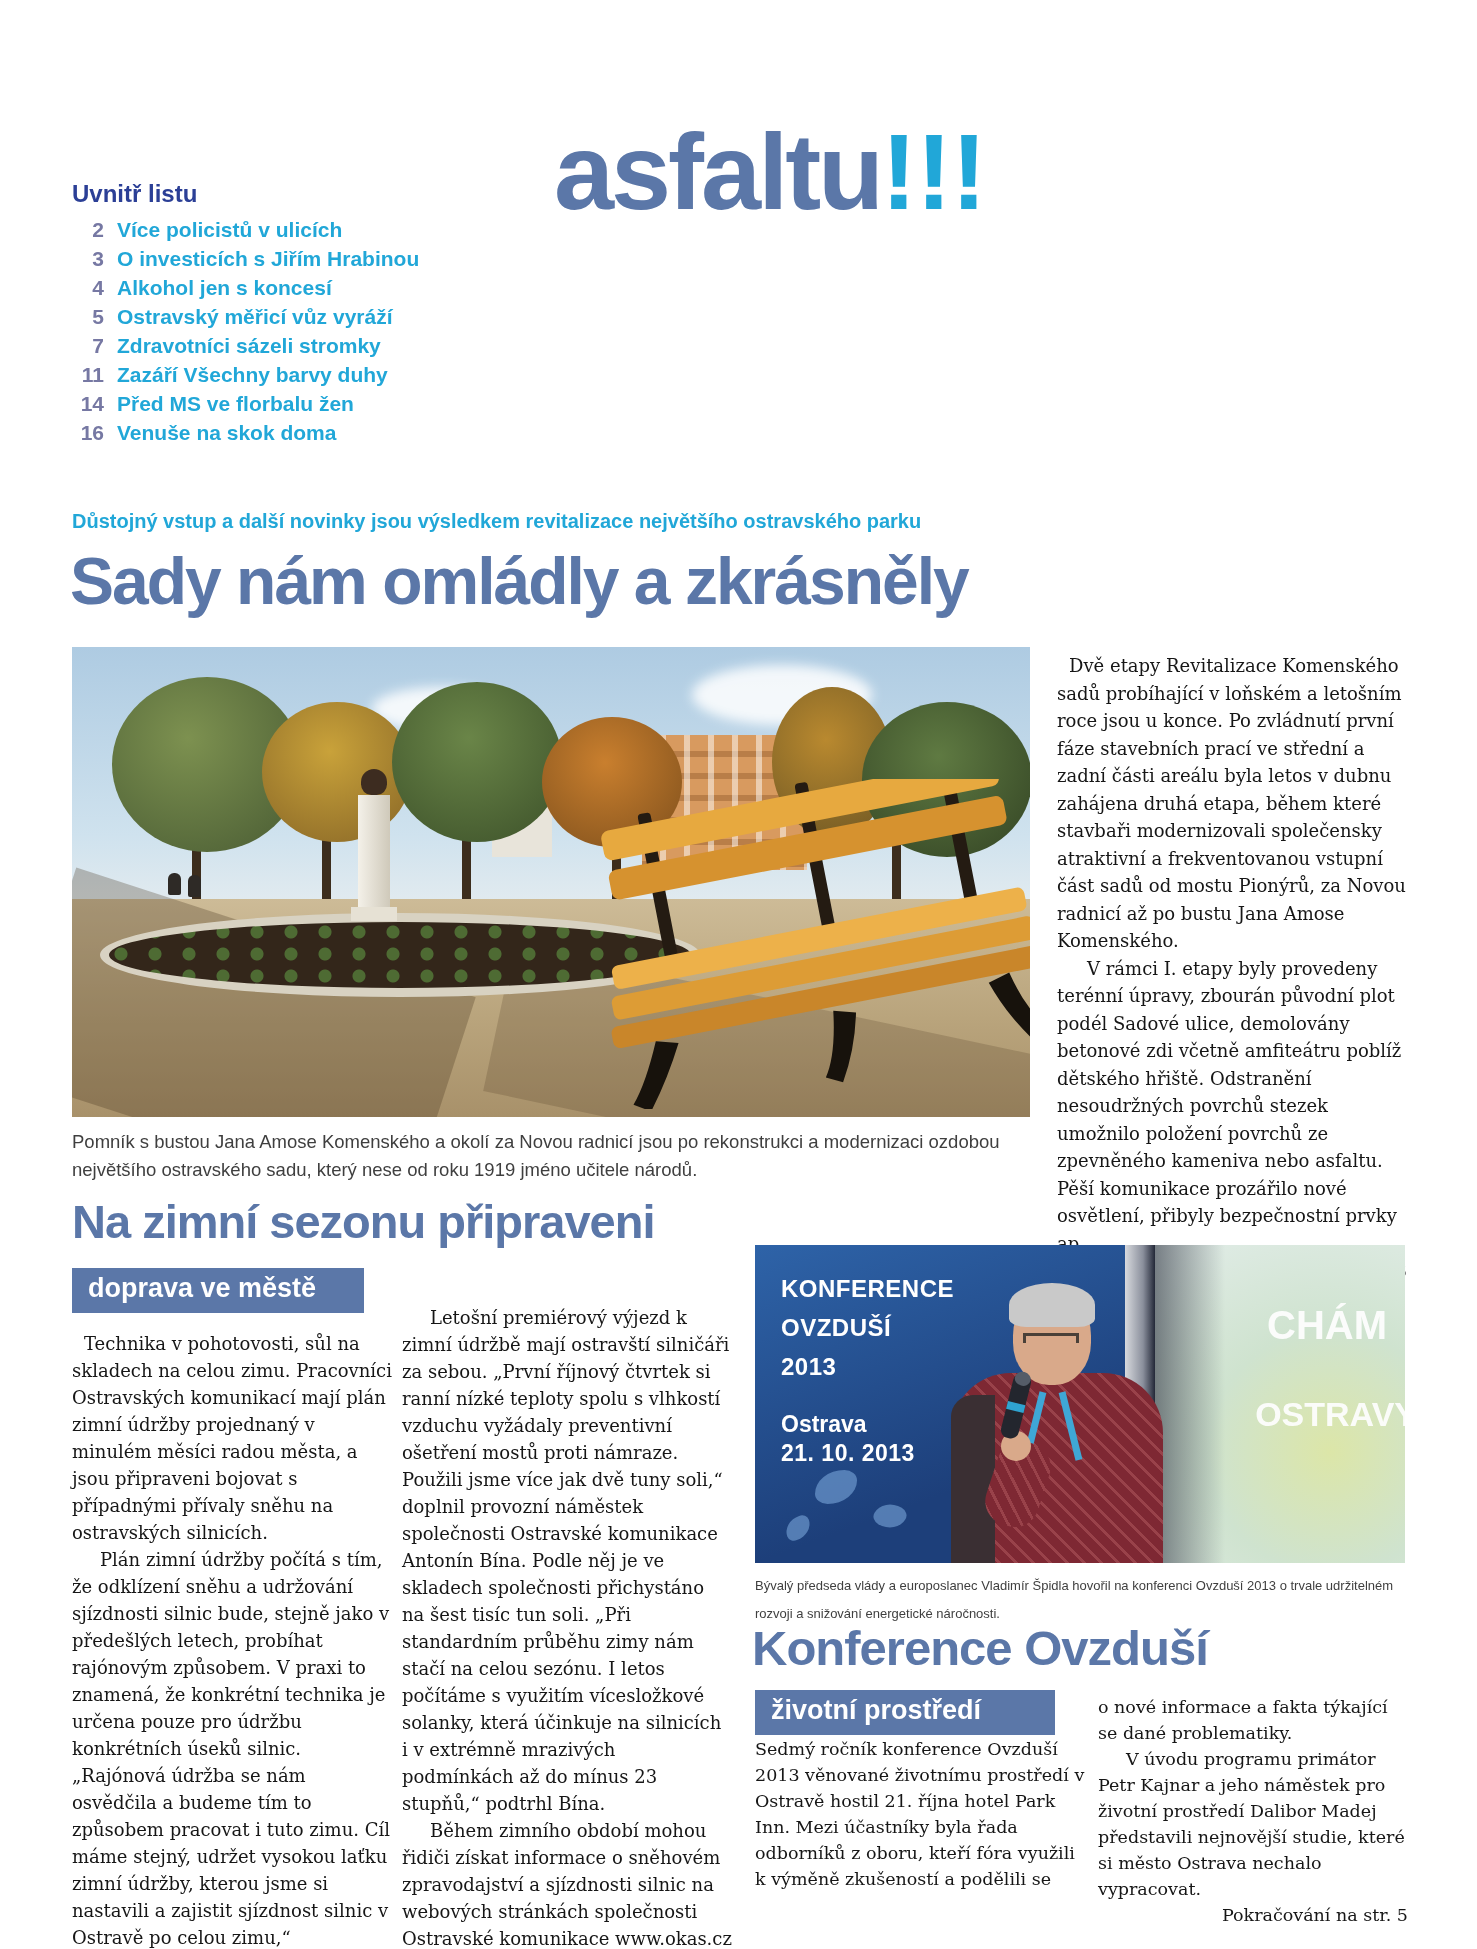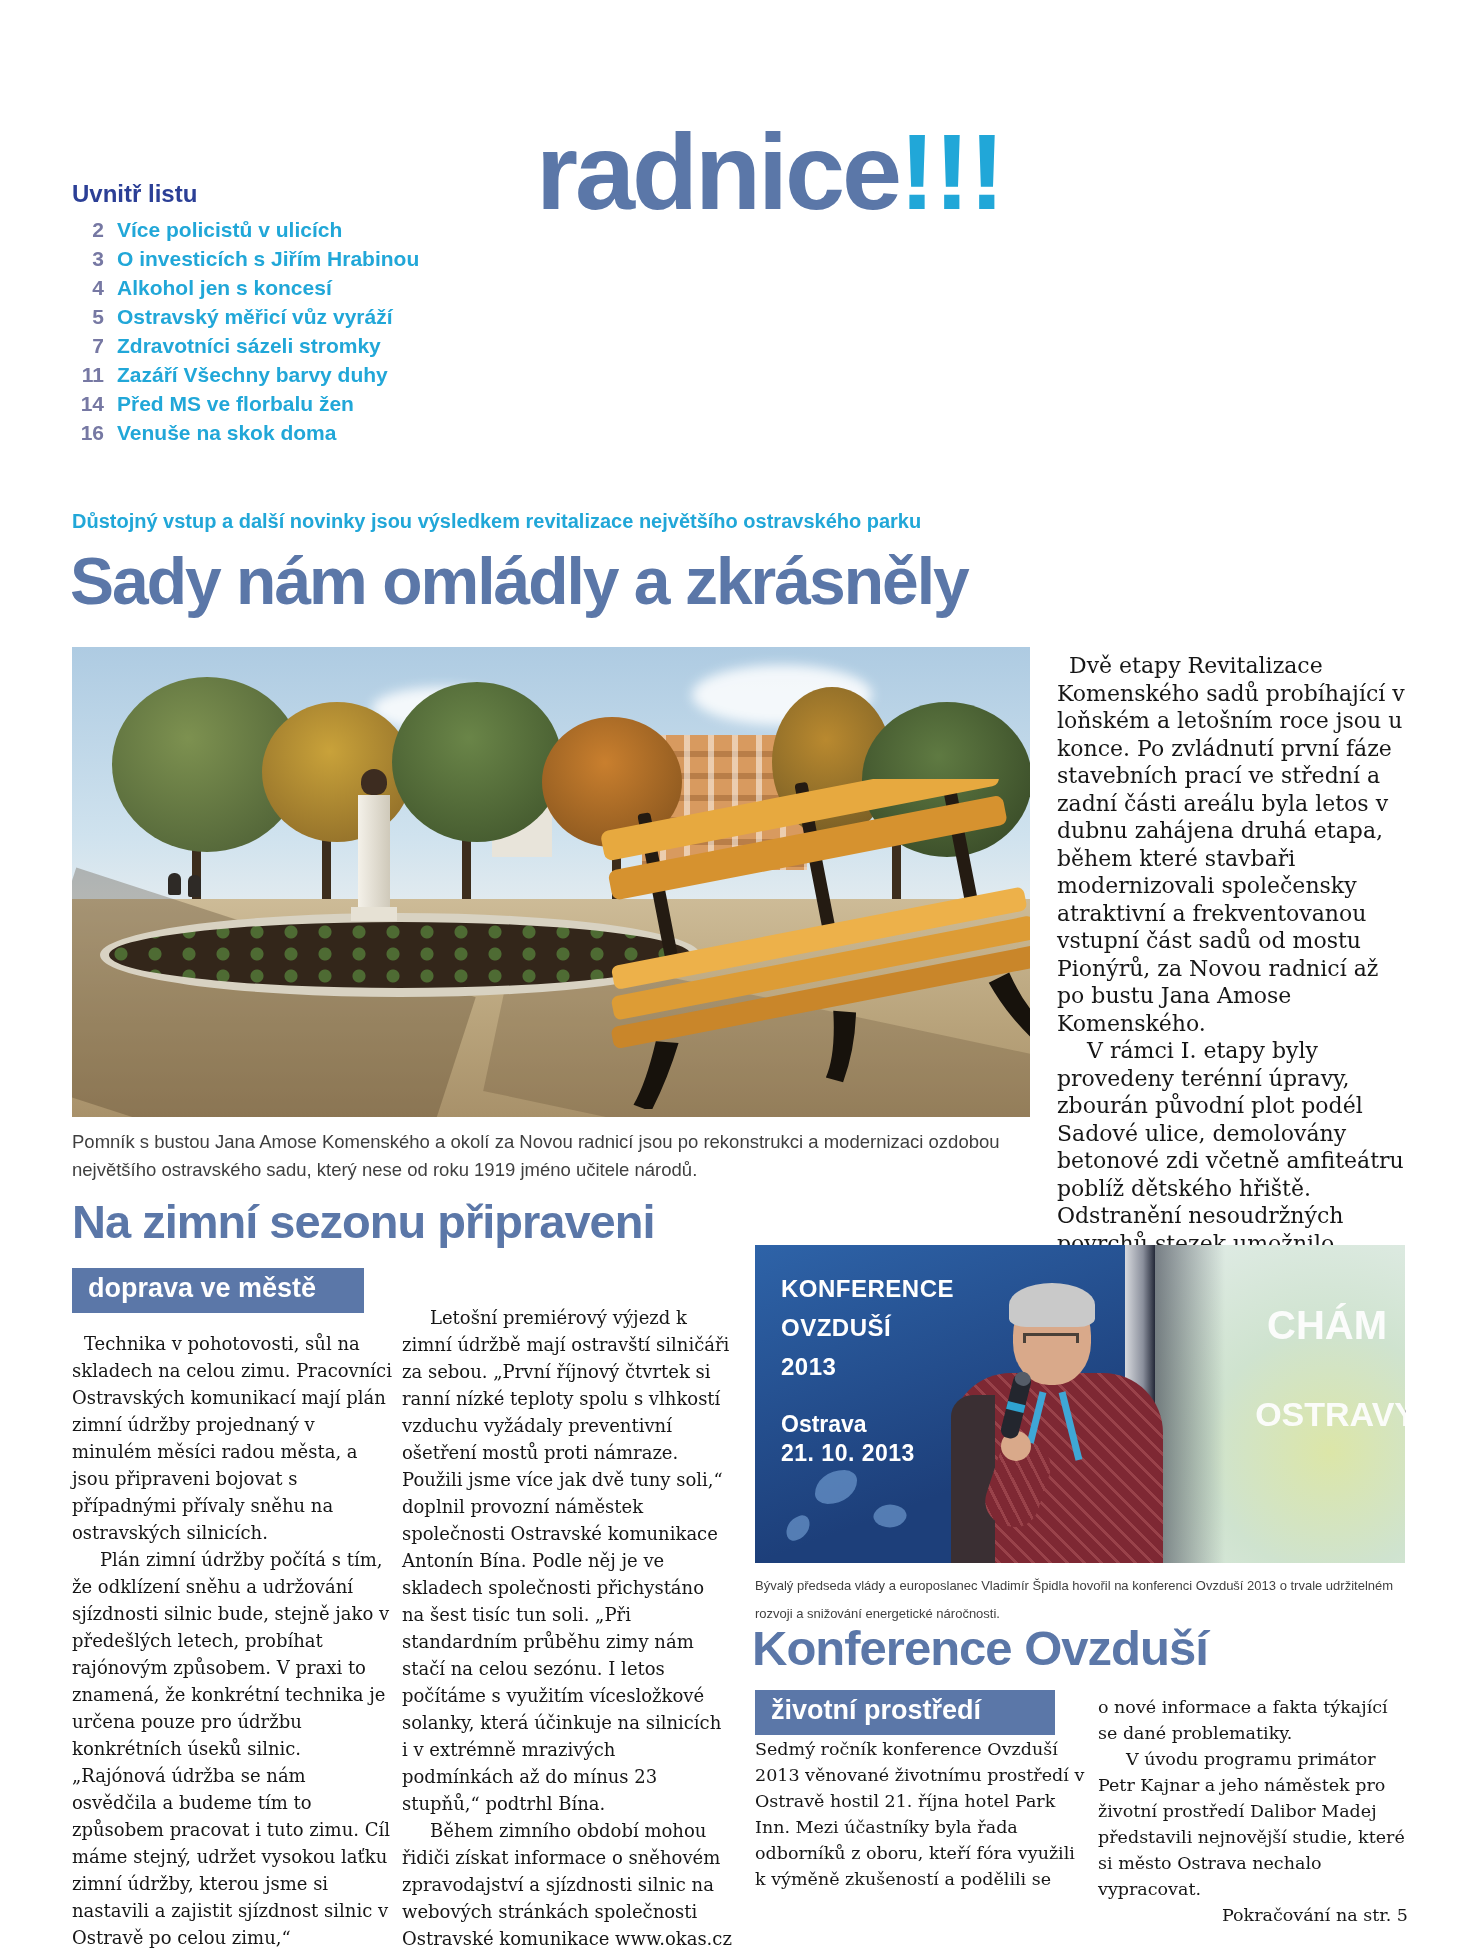--- a/index.html
+++ b/index.html
@@ -30,21 +30,21 @@
   .masthead .bang{color:var(--cyan);letter-spacing:-1px;}
 
   
   .band{left:72px;top:443px;width:1333px;height:47px;background:var(--blue);color:#fff;
         display:flex;justify-content:space-between;align-items:center;padding:0 15px;
         font-weight:bold;font-size:20px;letter-spacing:.4px;}
 
   
   .kicker{left:72px;top:498px;color:var(--cyan);font-weight:bold;font-size:20px;}
   .headline-1{left:70px;top:531px;color:var(--blue);font-weight:bold;font-size:66px;letter-spacing:-2px;white-space:nowrap;}
-  .lead-col{left:1057px;top:640px;width:350px;font-size:22px;line-height:27.5px;}
+  .lead-col{left:1057px;top:640px;width:350px;font-size:18px;line-height:27.5px;}
   .lead-col p.p1{text-indent:12px;}
   .lead-col p.p2{text-indent:30px;}
   .cont{text-align:right;}
   .caption-main{left:72px;top:1116px;width:965px;color:var(--cap);font-size:18.5px;line-height:28px;}
 
   
   .headline-2{left:72px;top:1182px;color:var(--blue);font-weight:bold;font-size:47px;letter-spacing:-1px;white-space:nowrap;}
   .headline-3{left:752px;top:1608px;color:var(--blue);font-weight:bold;font-size:49px;letter-spacing:-1px;white-space:nowrap;}
   .tag-box{background:var(--blue);color:#fff;font-weight:bold;font-size:27px;padding:5px 0 9px 16px;}
 
@@ -155,21 +155,21 @@
       <span class="toc-num">14</span>
       <span class="toc-label">Před MS ve florbalu žen</span>
     </div>
     <div class="toc-row">
       <span class="toc-num">16</span>
       <span class="toc-label">Venuše na skok doma</span>
     </div>
   </div>
 
   <div class="abs masthead">
-    <div><span>radnice</span><span class="bang">!!!</span></div>
+    <div><span>asfaltu</span><span class="bang">!!!</span></div>
   </div>
 
 
   <div class="abs kicker">Důstojný vstup a další novinky jsou výsledkem revitalizace největšího ostravského parku</div>
   <div class="abs headline-1">Sady nám omládly a zkrásněly</div>
 
   <div class="abs photo-park">
     <div class="pk-sky"></div>
     <div class="pk-cloud" style="left:620px;top:18px;width:180px;height:60px;"></div>
     <div class="pk-cloud" style="left:300px;top:40px;width:140px;height:44px;"></div>

